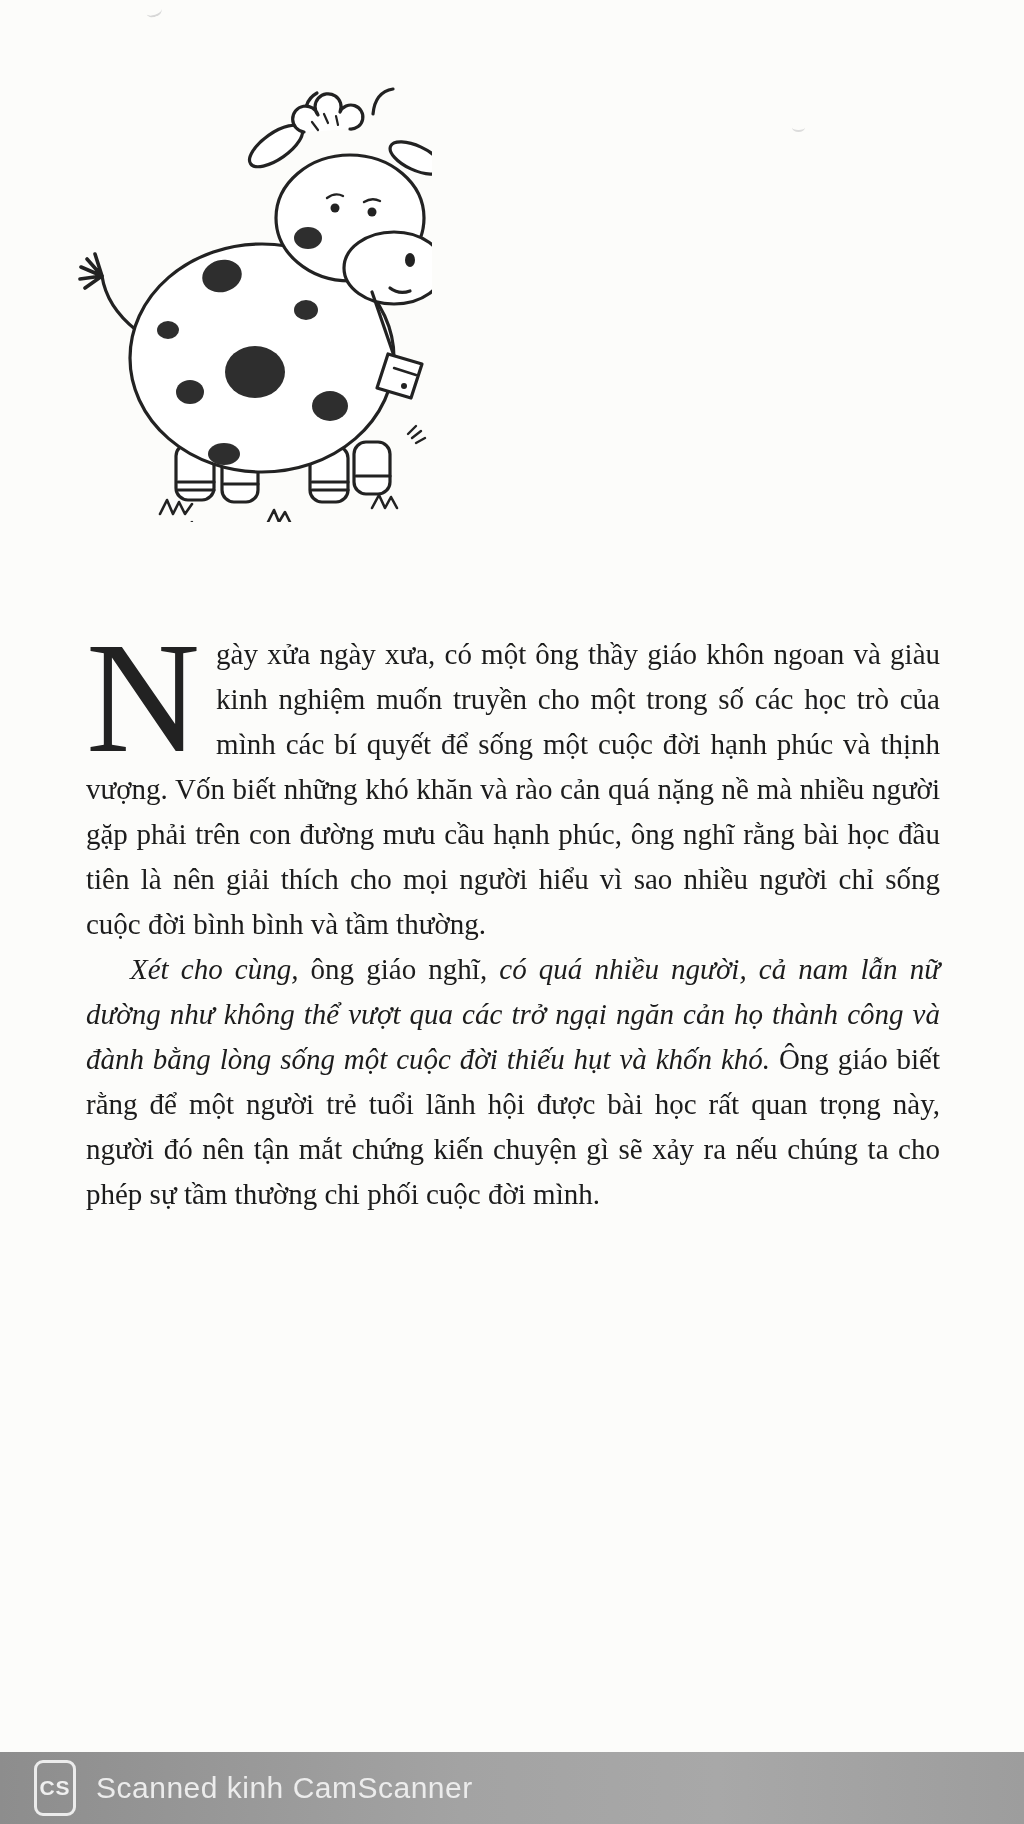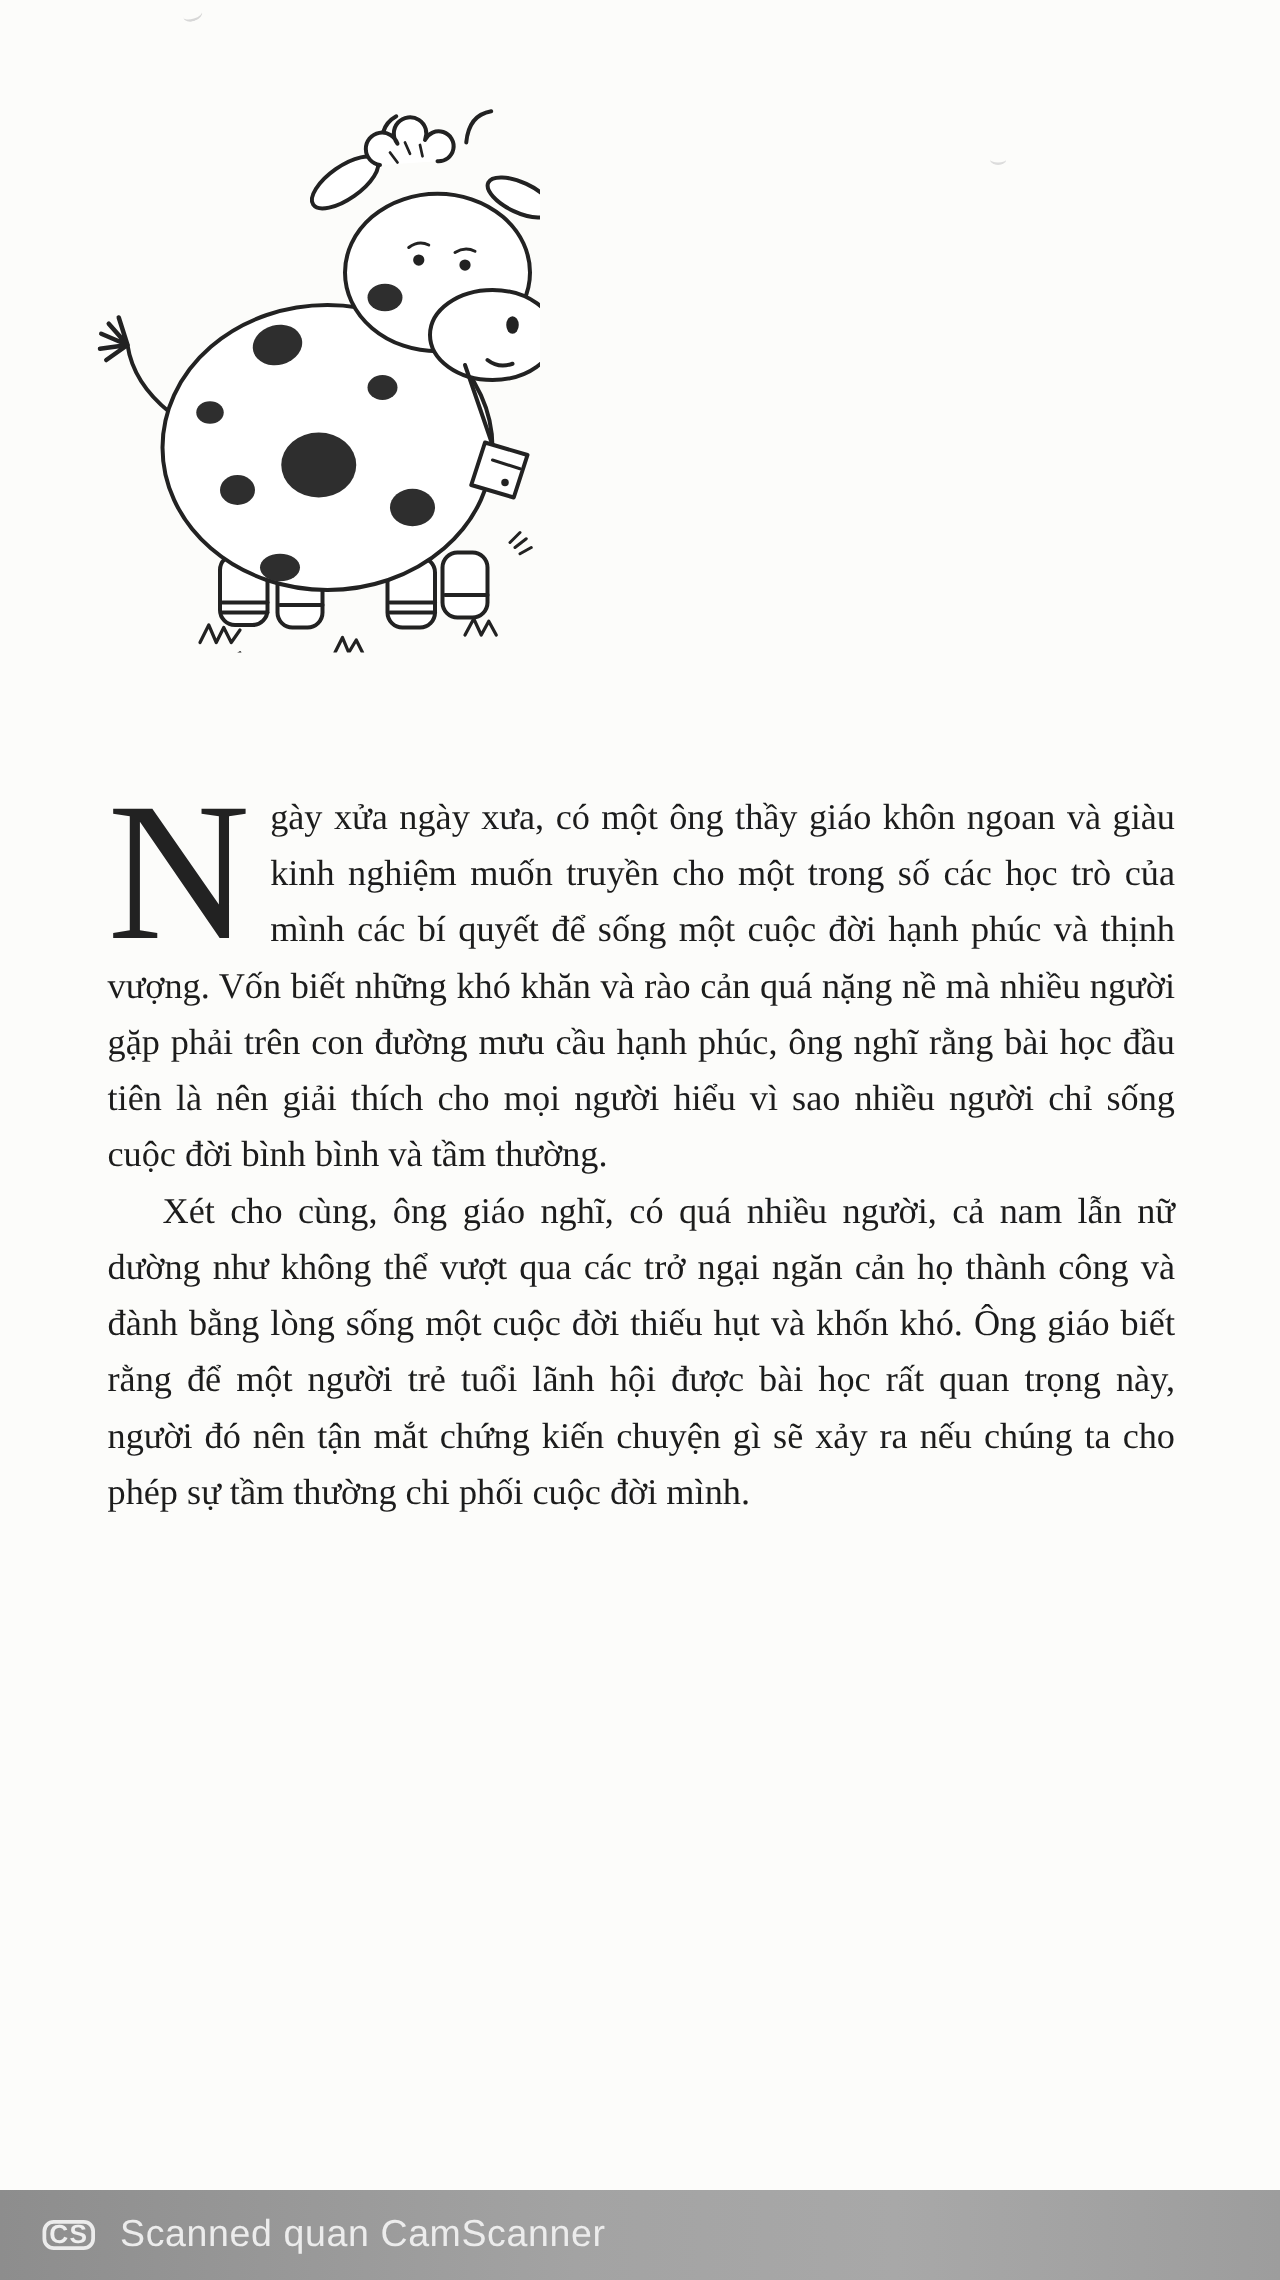--- a/index.html
+++ b/index.html
@@ -60,38 +60,38 @@
     float: left;
     font-size: 158px;
     line-height: 120px;
     padding: 6px 16px 0 0;
     font-weight: 400;
     color: #222;
   }
   .para-indent { text-indent: 44px; }
   .para-2 { margin-top: 2px; }
   .para-3 { margin-top: 2px; }
-  .it { }
+  .it { font-style: italic; }
 
   
   .footer-bar {
     position: absolute;
     left: 0; bottom: 0;
     width: 1024px;
     height: 72px;
     background: linear-gradient(90deg, #8d8d8d 0%, #a3a3a3 45%, #a8a8a8 70%, #9d9d9d 100%);
     display: flex;
     align-items: center;
     padding-left: 34px;
     box-sizing: border-box;
     font-family: "Liberation Sans", sans-serif;
   }
   .cs-logo {
     width: 42px;
-    height: 24px;
+    height: 56px;
     border: 3px solid #ececec;
     border-radius: 9px;
     display: flex;
     align-items: center;
     justify-content: center;
     color: #efefef;
     font-weight: bold;
     font-size: 21px;
     letter-spacing: 1px;
     margin-right: 20px;
@@ -180,16 +180,16 @@
 
   <div class="text-block">
     <p class="para-1"><span class="dropcap">N</span><span>gày xửa ngày xưa, có một ông thầy giáo khôn ngoan và giàu kinh nghiệm muốn truyền cho một trong số các học trò của mình các bí quyết để sống một cuộc đời hạnh phúc và thịnh vượng. Vốn biết những khó khăn và rào cản quá nặng nề mà nhiều người gặp phải trên con đường mưu cầu hạnh phúc, ông nghĩ rằng bài học đầu tiên là nên giải thích cho mọi người hiểu vì sao nhiều người chỉ sống cuộc đời bình bình và tầm thường.</span></p>
 
     <p class="para-2 para-indent"><span class="it">Xét cho cùng,</span><span> ông giáo nghĩ, </span><span class="it">có quá nhiều người, cả nam lẫn nữ dường như không thể vượt qua các trở ngại ngăn cản họ thành công và đành bằng lòng sống một cuộc đời thiếu hụt và khốn khó. </span><span>Ông giáo biết rằng để một người trẻ tuổi lãnh hội được bài học rất quan trọng này, người đó nên tận mắt chứng kiến chuyện gì sẽ xảy ra nếu chúng ta cho phép sự tầm thường chi phối cuộc đời mình.</span></p>
 
   </div>
 
   <div class="footer-bar">
     <div class="cs-logo">CS</div>
-    <div class="footer-text">Scanned quan CamScanner</div>
+    <div class="footer-text">Scanned kinh CamScanner</div>
   </div>
 
 </div>
 
 </body></html>

